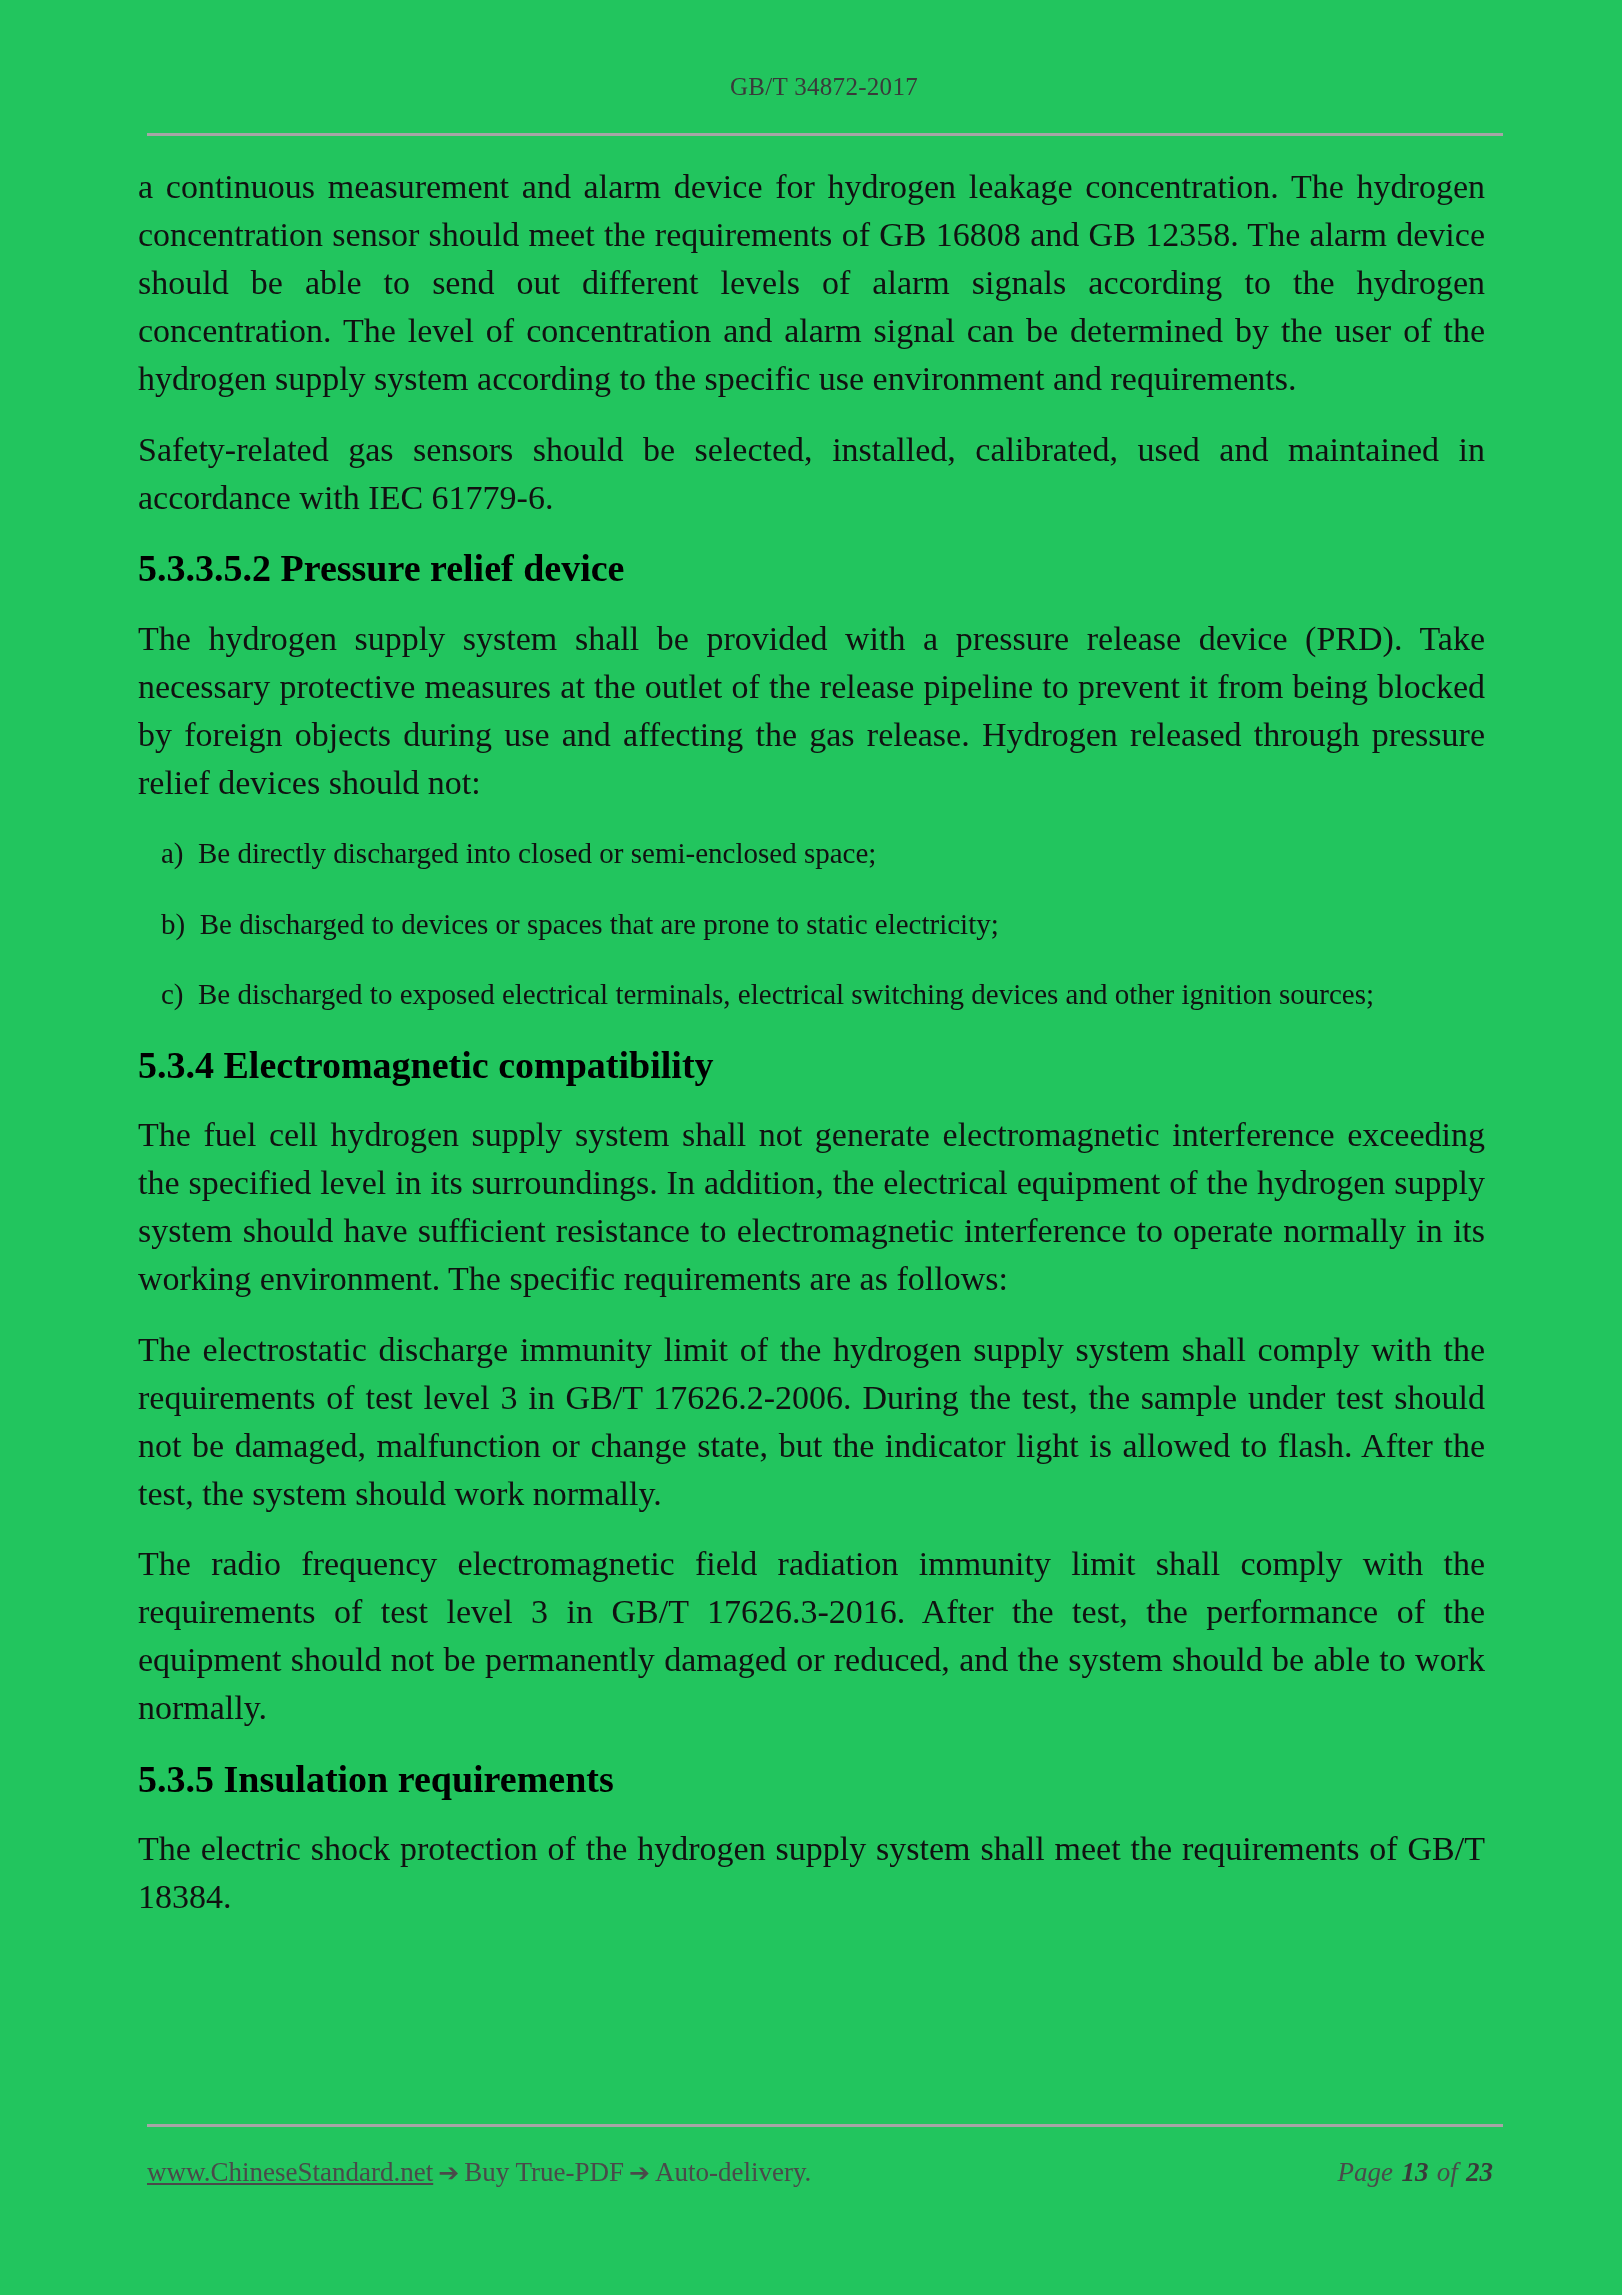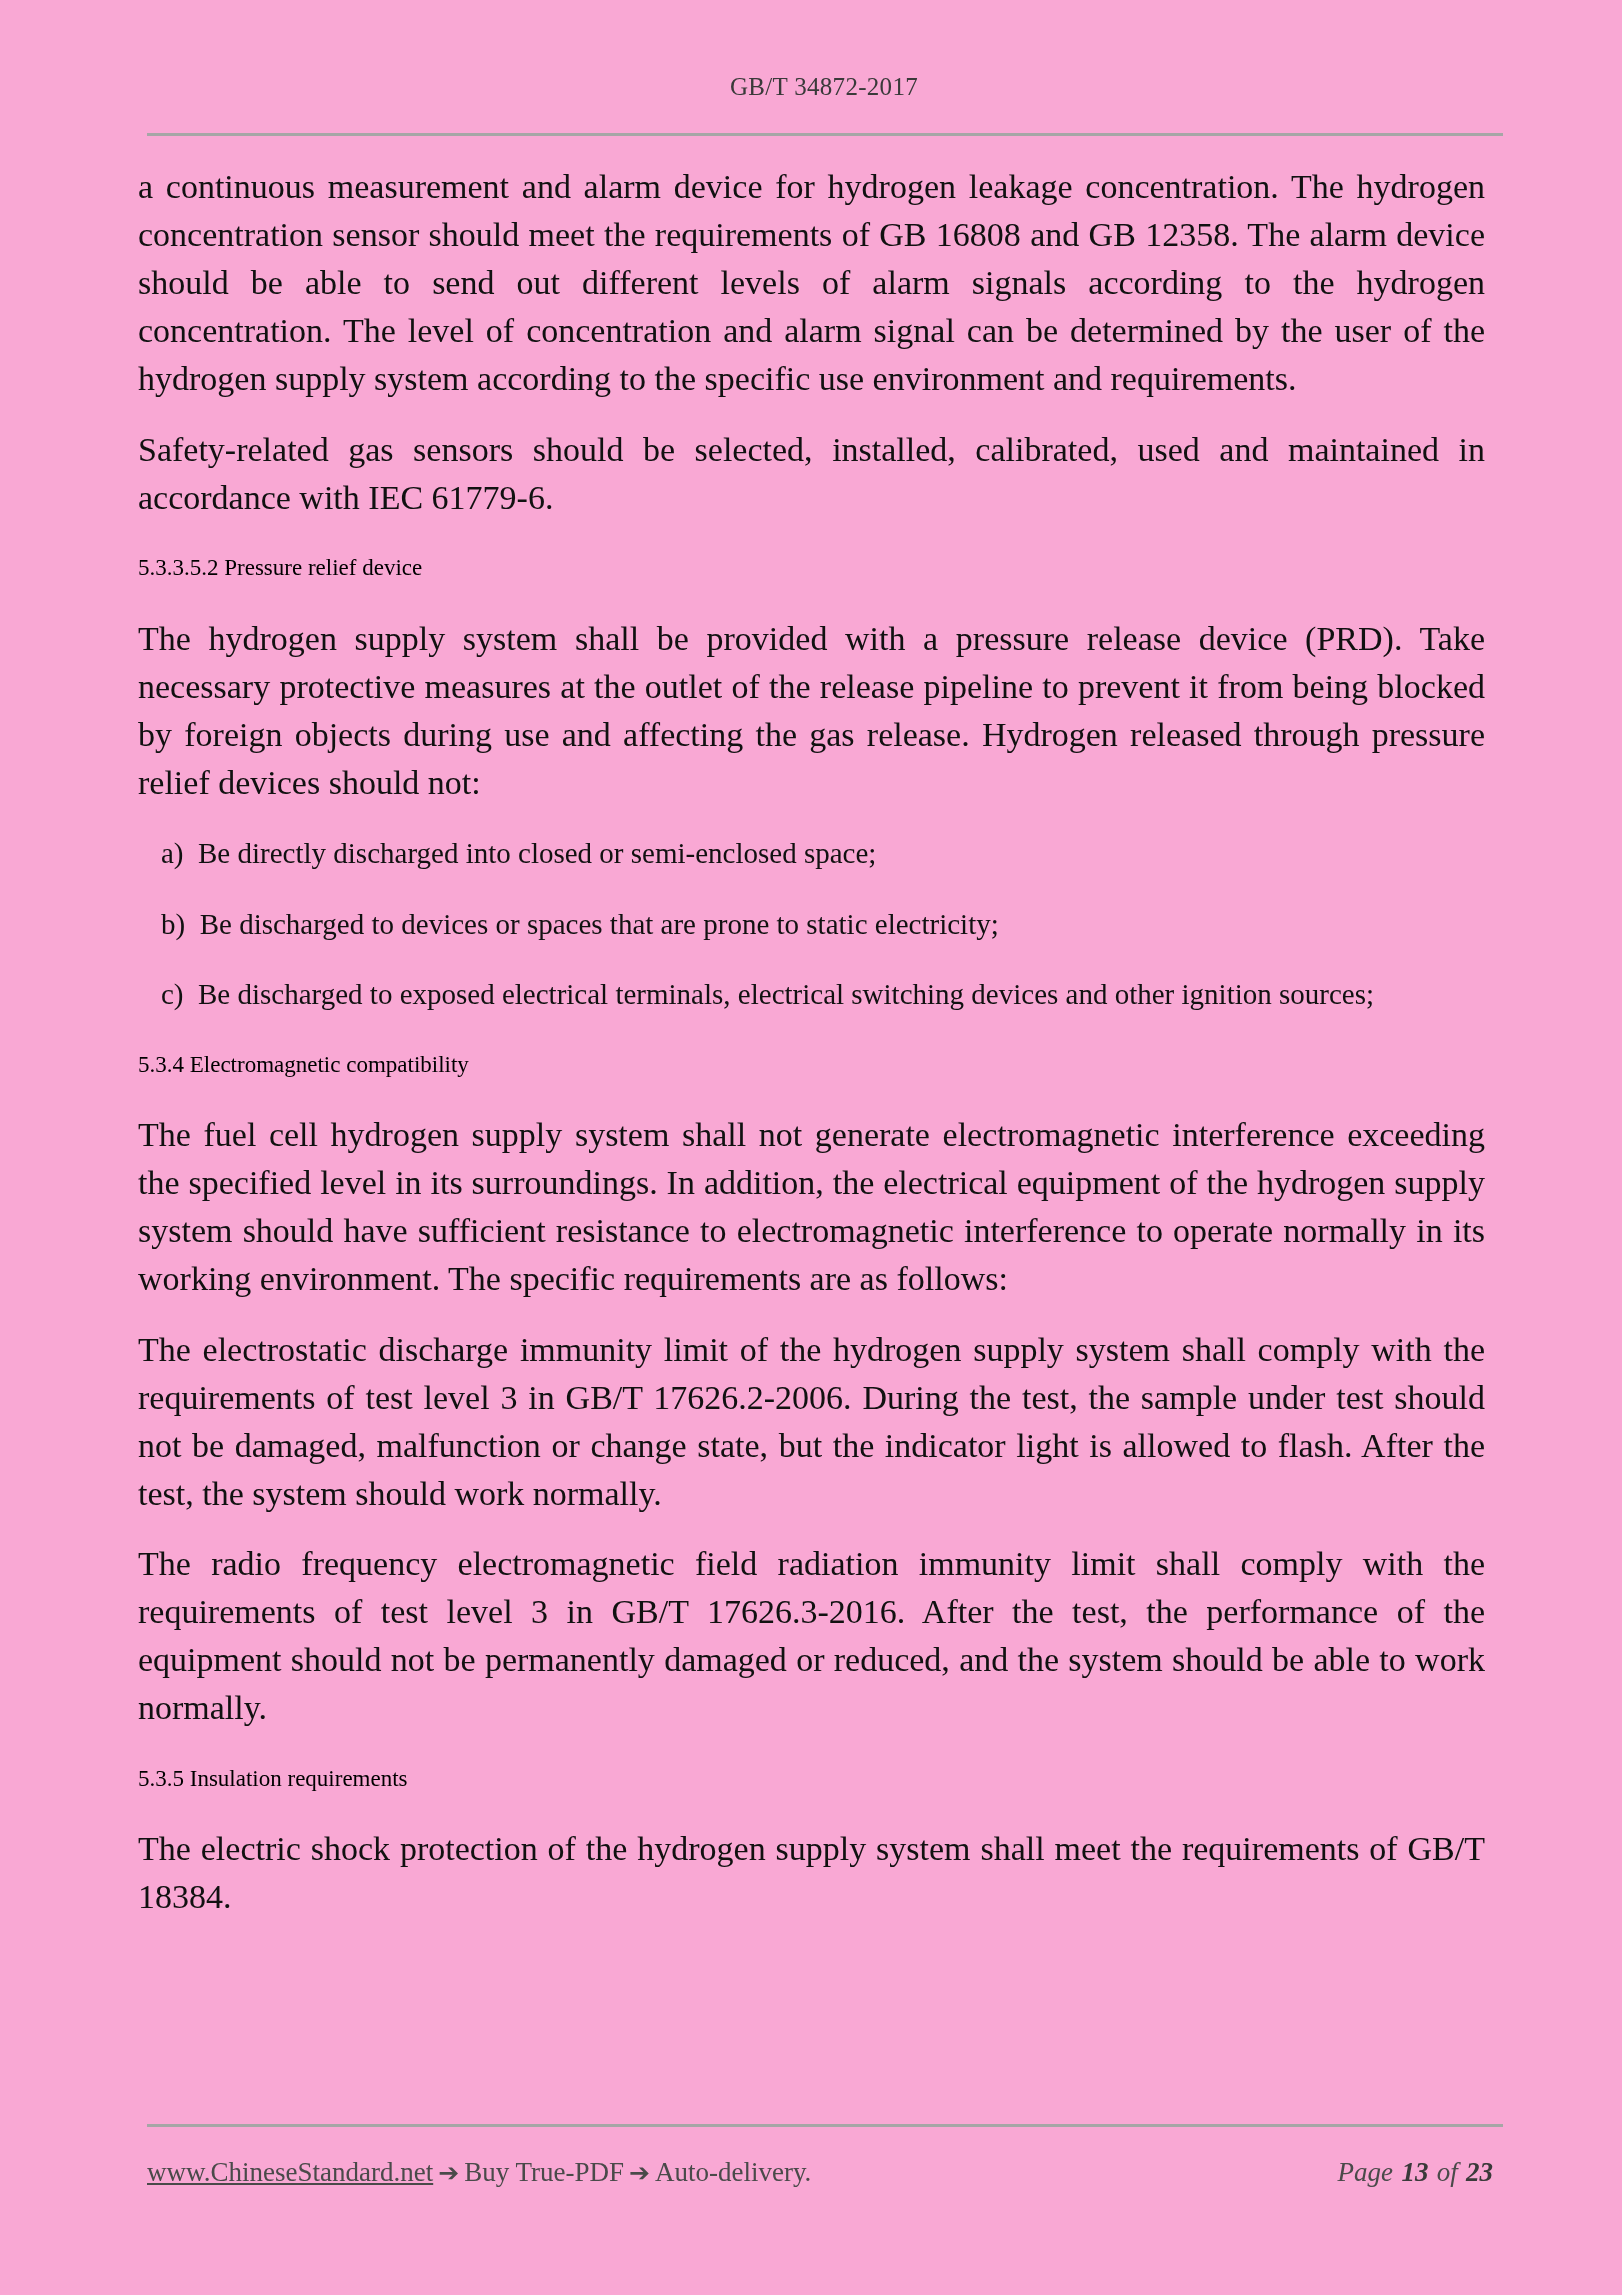--- a/index.html
+++ b/index.html
@@ -9,21 +9,21 @@
   }
   body {
     font-family: "Liberation Serif", "DejaVu Serif", serif;
     color: #000000;
   }
   .page {
     position: relative;
     width: 1623px;
     height: 2295px;
     margin: 0 auto;
-    background: #f9a8d4;
+    background: #22c55e;
     box-sizing: border-box;
     overflow: hidden;
   }
 
   
   .page-header {
     position: absolute;
     left: 147px;
     top: 73px;
     width: 1354px;
@@ -58,23 +58,23 @@
     line-height: 48px;
     text-align: justify;
     text-justify: inter-word;
     color: #111111;
     -webkit-hyphens: none;
     hyphens: none;
   }
 
   h3.heading {
     margin: 11.7px 0 22.5px 0;
-    font-size: 23px;
+    font-size: 38px;
     line-height: 48px;
-    font-weight: normal;
+    font-weight: bold;
     color: #000000;
     text-align: left;
   }
 
   ul.item-list {
     list-style: none;
     margin: 0 0 0 0;
     padding: 0;
   }
   li.list-item {

